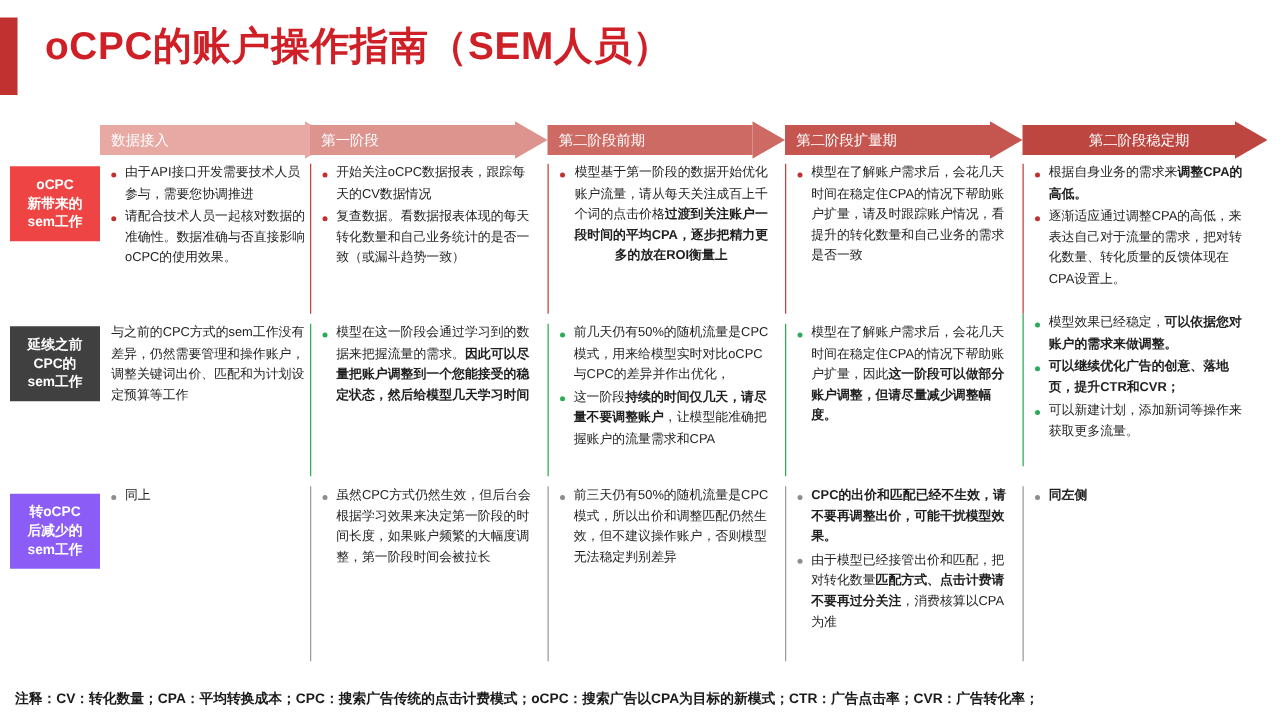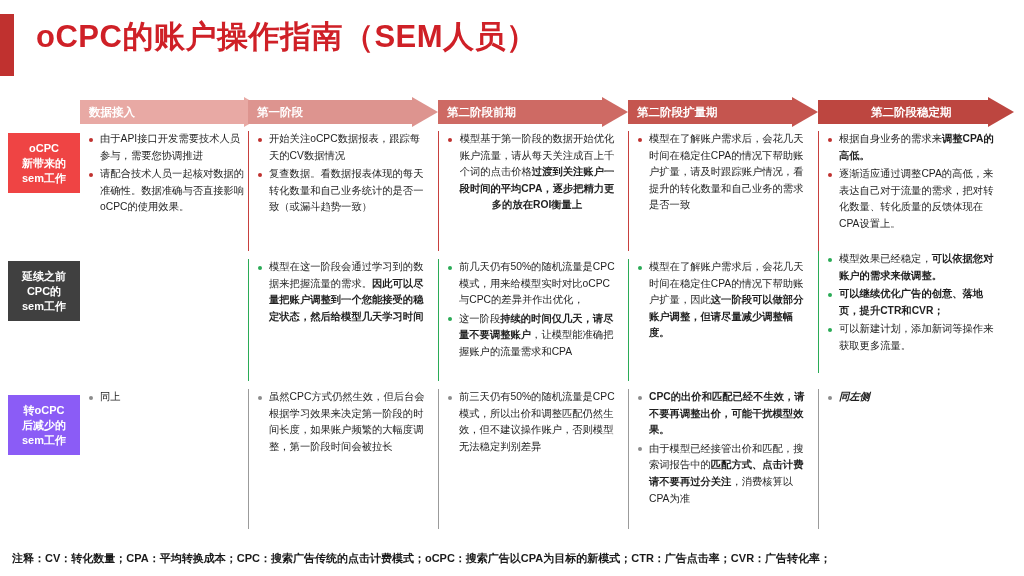--- a/index.html
+++ b/index.html
@@ -32,21 +32,21 @@
   .arrow-body {
     position:absolute; left:0; top:3px; height:24px;
   }
   .arrow-head {
     position:absolute; top:0; width:0; height:0;
     border-top:15px solid transparent;
     border-bottom:15px solid transparent;
   }
   .arrow-label {
     position:relative; z-index:3;
-    color:#ffffff; font-size:11.5px; font-weight:bold;
+    color:#ffffff; font-size:11.5px; font-weight:normal;
     padding-left:9px; white-space:nowrap;
   }
 
   
   .grid { position:absolute; left:0; top:131px; width:1024px; height:410px; }
 
   .rowlabel {
     position:absolute; left:8px; width:72px;
     color:#fff; font-size:11px; font-weight:bold; line-height:15px;
     text-align:center; display:flex; flex-direction:column;
@@ -151,20 +151,23 @@
         <ul class="bullets">
           <li><span>根据自身业务的需求来</span><b>调整CPA的高低。</b></li>
           <li><span>逐渐适应通过调整CPA的高低，来表达自己对于流量的需求，把对转化数量、转化质量的反馈体现在CPA设置上。</span></li>
         </ul>
       </div>
       <div class="rowlabel" style="top: 130px; height: 60px; background: #404040;">
         <div>延续之前</div>
         <div>CPC的</div>
         <div>sem工作</div>
       </div>
+      <div class="cell r2" style="left: 80px; top: 128px; width: 172px; min-height: 122px;">
+        <p class="plain">与之前的CPC方式的sem工作没有差异，仍然需要管理和操作账户，调整关键词出价、匹配和为计划设定预算等工作</p>
+      </div>
       <div class="cell r2" style="left: 248px; top: 128px; width: 184px; min-height: 122px; border-left: 1.2px solid rgb(42, 171, 86);">
         <ul class="bullets">
           <li><span>模型在这一阶段会通过学习到的数据来把握流量的需求。</span><b>因此可以尽量把账户调整到一个您能接受的稳定状态，然后给模型几天学习时间</b></li>
         </ul>
       </div>
       <div class="cell r2" style="left: 438px; top: 128px; width: 184px; min-height: 122px; border-left: 1.2px solid rgb(42, 171, 86);">
         <ul class="bullets">
           <li><span>前几天仍有50%的随机流量是CPC模式，用来给模型实时对比oCPC与CPC的差异并作出优化，</span></li>
           <li><span>这一阶段</span><b>持续的时间仅几天，请尽量不要调整账户</b><span>，让模型能准确把握账户的流量需求和CPA</span></li>
         </ul>
@@ -197,24 +200,24 @@
         </ul>
       </div>
       <div class="cell r3" style="left: 438px; top: 258px; width: 184px; min-height: 140px; border-left: 1.2px solid rgb(155, 155, 155);">
         <ul class="bullets">
           <li><span>前三天仍有50%的随机流量是CPC模式，所以出价和调整匹配仍然生效，但不建议操作账户，否则模型无法稳定判别差异</span></li>
         </ul>
       </div>
       <div class="cell r3" style="left: 628px; top: 258px; width: 184px; min-height: 140px; border-left: 1.2px solid rgb(155, 155, 155);">
         <ul class="bullets">
           <li><b>CPC的出价和匹配已经不生效，请不要再调整出价，可能干扰模型效果。</b></li>
-          <li><span>由于模型已经接管出价和匹配，搜索词报告中的</span><b>匹配方式、点击计费请不要再过分关注</b><span>，消费核算以CPA为准</span></li>
-        </ul>
-      </div>
-      <div class="cell r3" style="left: 818px; top: 258px; width: 190px; min-height: 140px; border-left: 1.2px solid rgb(155, 155, 155); font-style: italic;">
+          <li><span>由于模型已经接管出价和匹配，把对转化数量</span><b>匹配方式、点击计费请不要再过分关注</b><span>，消费核算以CPA为准</span></li>
+        </ul>
+      </div>
+      <div class="cell r3" style="left: 818px; top: 258px; width: 190px; min-height: 140px; border-left: 1.2px solid rgb(155, 155, 155);">
         <ul class="bullets">
           <li><b>同左侧</b></li>
         </ul>
       </div>
     </div>
 
   <div class="footer">注释：CV：转化数量；CPA：平均转换成本；CPC：搜索广告传统的点击计费模式；oCPC：搜索广告以CPA为目标的新模式；CTR：广告点击率；CVR：广告转化率；</div>
 
 </div>
 

